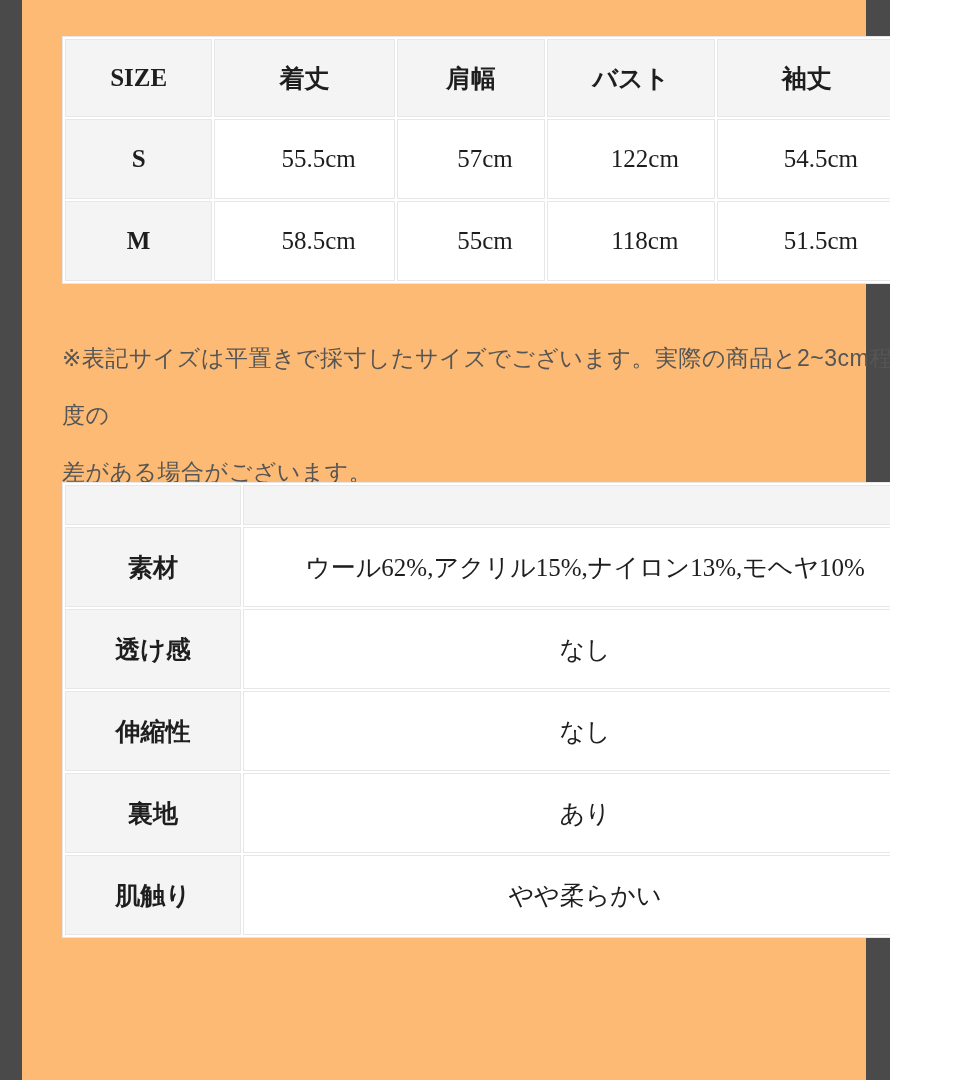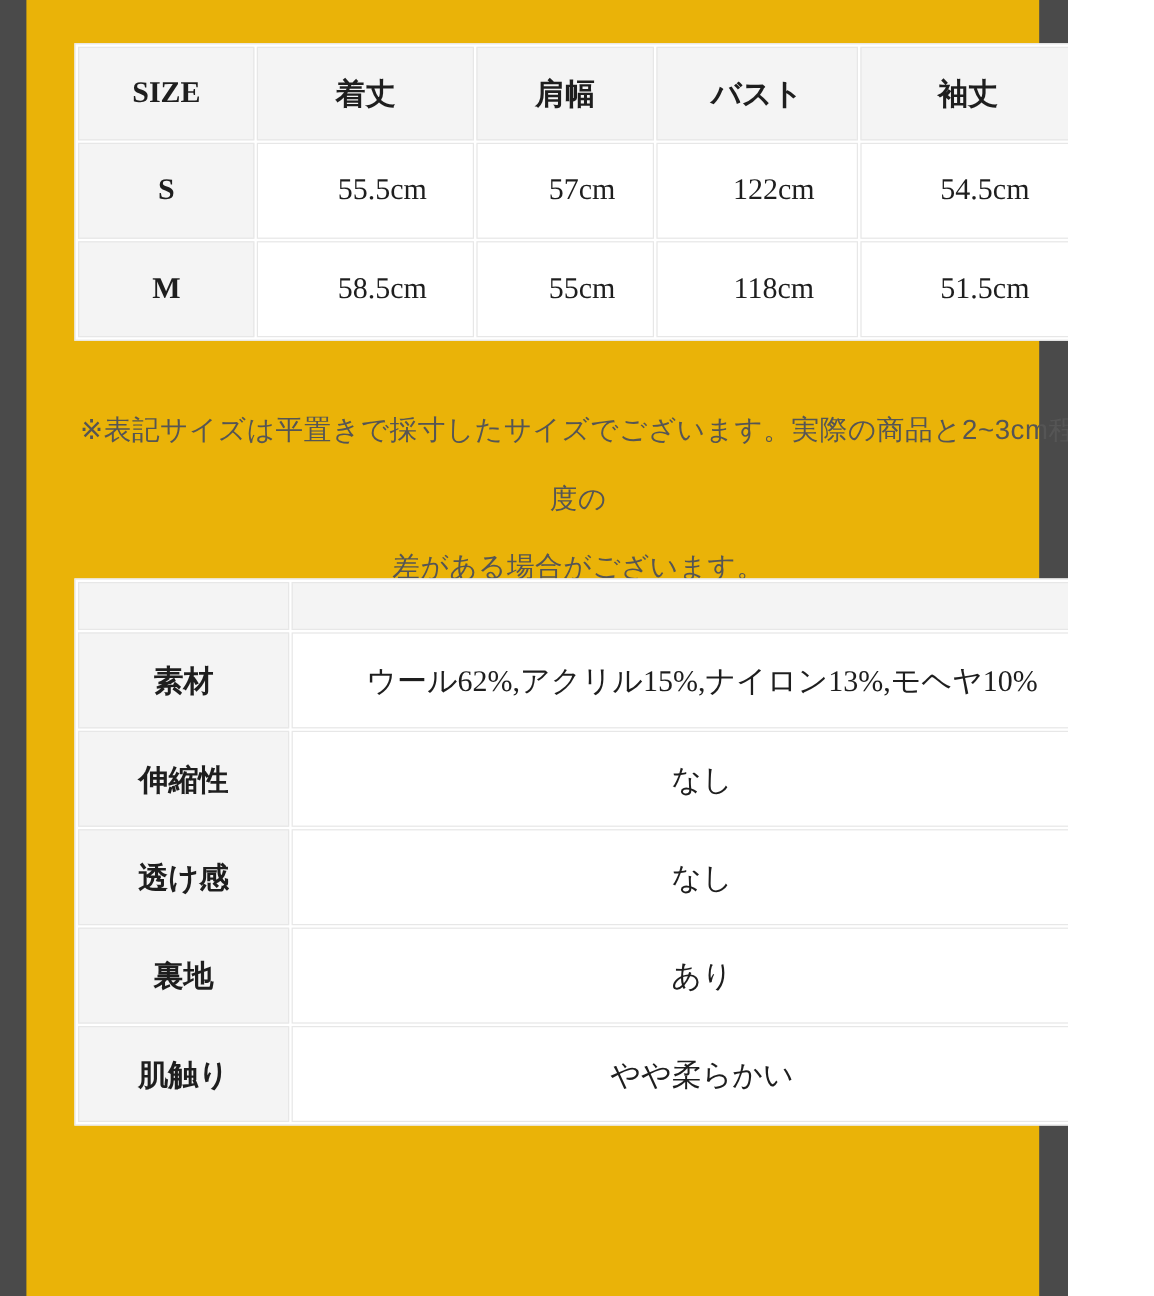--- a/index.html
+++ b/index.html
@@ -4,21 +4,21 @@
 <style>
   html, body {
     margin: 0;
     padding: 0;
     background: #ffffff;
   }
   .screen {
     position: relative;
     width: 890px;
     height: 1080px;
-    background: #eab308;
+    background: #fdba74;
     overflow: hidden;
   }
   .edge-bar {
     position: absolute;
     top: 0;
     height: 1080px;
     background: #4a4a4a;
   }
   .edge-bar.left  { left: 0;  width: 22px; }
   .edge-bar.right { right: 0; width: 24px; }
@@ -56,21 +56,20 @@
   .note {
     position: absolute;
     left: 62px;
     top: 330px;
     width: 840px;
     font-family: "Liberation Sans", "DejaVu Sans", sans-serif;
     font-size: 23px;
     line-height: 57px;
     color: #555555;
     letter-spacing: 0.5px;
-    text-align: center;
   }
 
   .spec-table { top: 450px; margin-top: 32px; }
   .spec-table thead tr { height: 40px; }
   .spec-table tbody tr { height: 80px; }
 </style>
 </head>
 <body>
 
 <div class="screen">
@@ -127,25 +126,25 @@
         <th></th>
         <th></th>
       </tr>
     </thead>
     <tbody>
       <tr>
         <th>素材</th>
         <td>ウール62%,アクリル15%,ナイロン13%,モヘヤ10%</td>
       </tr>
       <tr>
-        <th>伸縮性</th>
+        <th>透け感</th>
         <td>なし</td>
       </tr>
       <tr>
-        <th>透け感</th>
+        <th>伸縮性</th>
         <td>なし</td>
       </tr>
       <tr>
         <th>裏地</th>
         <td>あり</td>
       </tr>
       <tr>
         <th>肌触り</th>
         <td>やや柔らかい</td>
       </tr>

